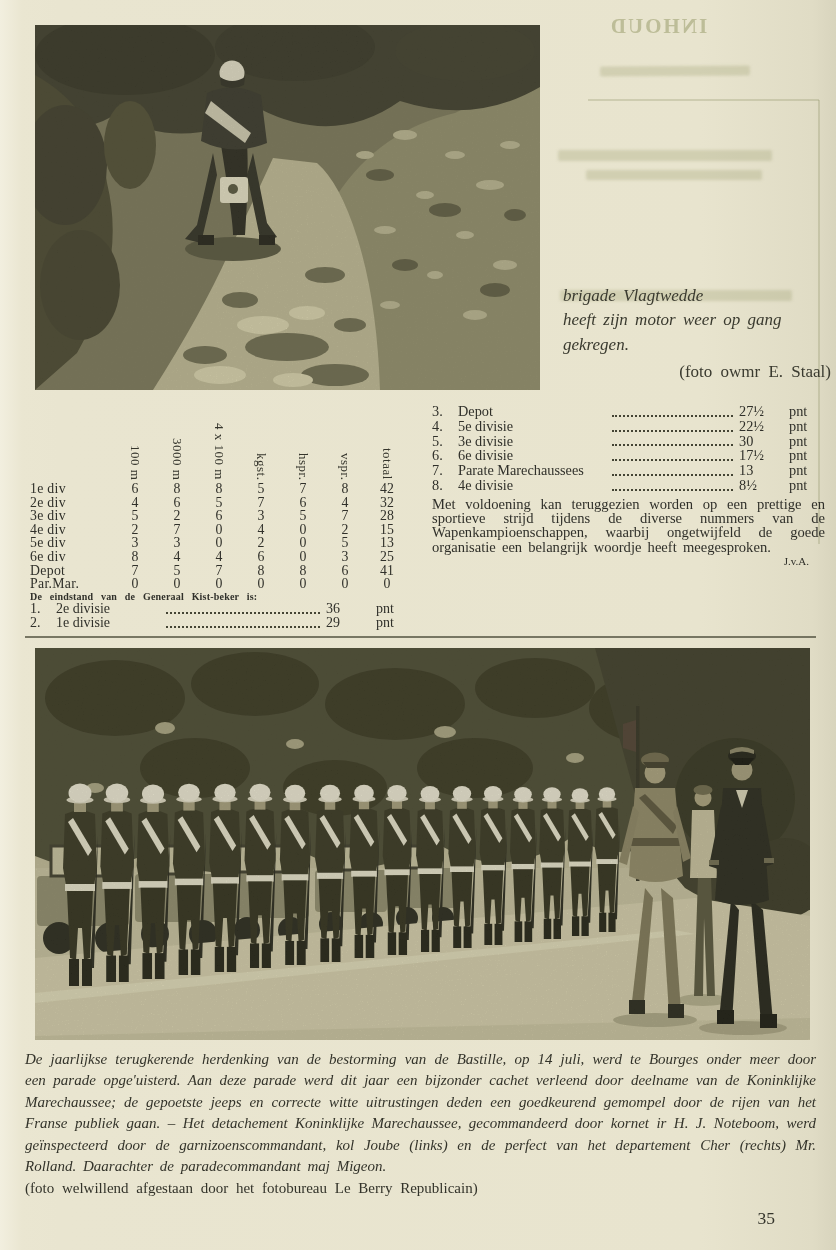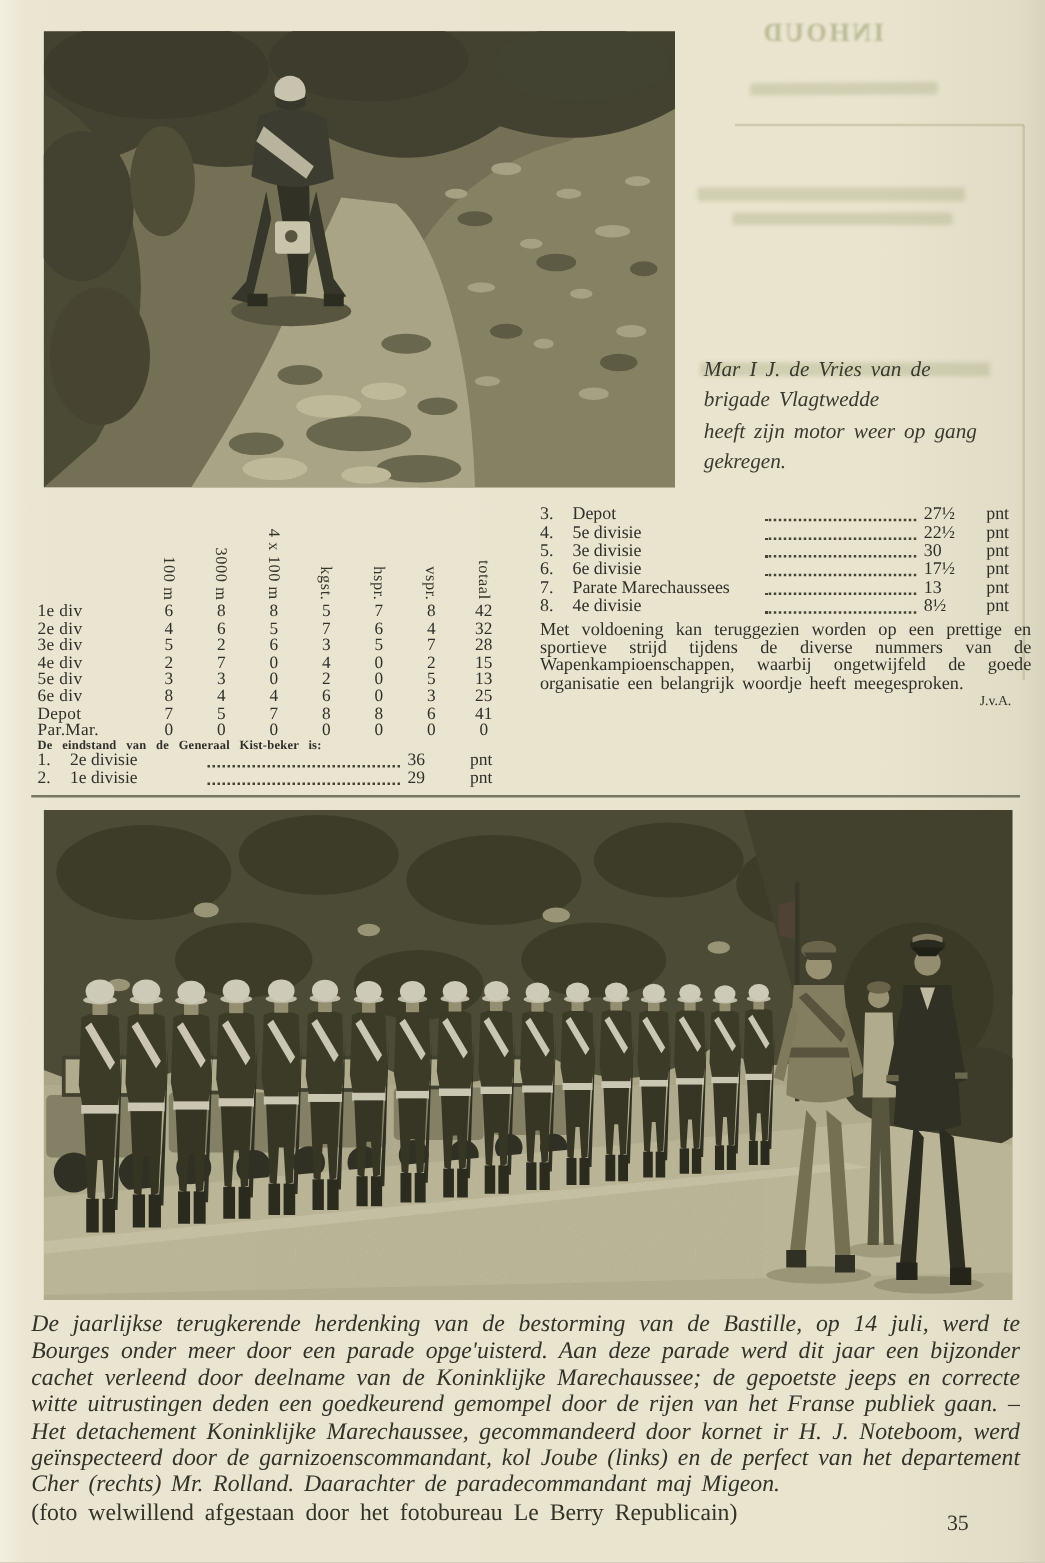--- a/index.html
+++ b/index.html
@@ -38,21 +38,21 @@
   .standings-left .name{width:104px;}
   
   .right-col{position:absolute;left:432px;top:404px;width:393px;}
   .standings-right .srow{font-size:14.3px;line-height:14.8px;}
   .standings-right .name{min-width:148px;white-space:nowrap;}
   .article{margin-top:4px;font-size:14.6px;line-height:14.3px;text-align:justify;word-spacing:2.5px;}
   .article p{margin:0;}
   .signature{text-align:right;padding-right:16px;font-size:11px;margin-top:1px;}
   
   .rule{position:absolute;left:25px;top:636px;width:791px;border-top:2px solid #52513f;opacity:.75;}
-  .bottom-caption{position:absolute;left:25px;top:1049px;width:791px;font-style:italic;font-size:19px;line-height:21.4px;text-align:justify;word-spacing:3px;color:#33332a;}
+  .bottom-caption{position:absolute;left:25px;top:1049px;width:791px;font-style:italic;font-size:15px;line-height:21.4px;text-align:justify;word-spacing:3px;color:#33332a;}
   .bottom-caption .credit{font-style:normal;text-align:left;margin-top:1px;word-spacing:4px;}
   .page-number{position:absolute;right:61px;top:1208px;font-size:17.5px;color:#34342b;}
 </style>
 </head>
 <body>
 
 <div class="page">
 
   <div class="bleed bleed-word">INHOUD</div>
   <div class="bleed-bar" style="left:600px;top:66px;width:150px;height:10px;transform:rotate(-.4deg);"></div>
@@ -134,24 +134,24 @@
         <circle cx="197" cy="48" r="12.5" fill="#e4dfcb"></circle>
         <path d="M185,52 Q197,60 210,52 L209,60 Q197,66 186,60 Z" fill="#2d2c23"></path>
         <rect x="163" y="210" width="16" height="10" fill="#1f1e17"></rect>
         <rect x="224" y="210" width="16" height="10" fill="#1f1e17"></rect>
       </g>
       <rect width="505" height="365" filter="url(#grainA)" opacity=".22"></rect>
     </svg>
   </div>
 
   <div class="top-caption">
-    <div>Mar I J. de Vries van de</div>
     <div>brigade Vlagtwedde</div>
     <div>heeft zijn motor weer op gang</div>
     <div>gekregen.</div>
+    <div class="credit">(foto owmr E. Staal)</div>
   </div>
 
   <div class="left-col">
     <div class="tbl">
         <div class="th corner"></div>
         <div class="th">
           <div class="vtext">100 m</div>
         </div>
         <div class="th">
           <div class="vtext">3000 m</div>

